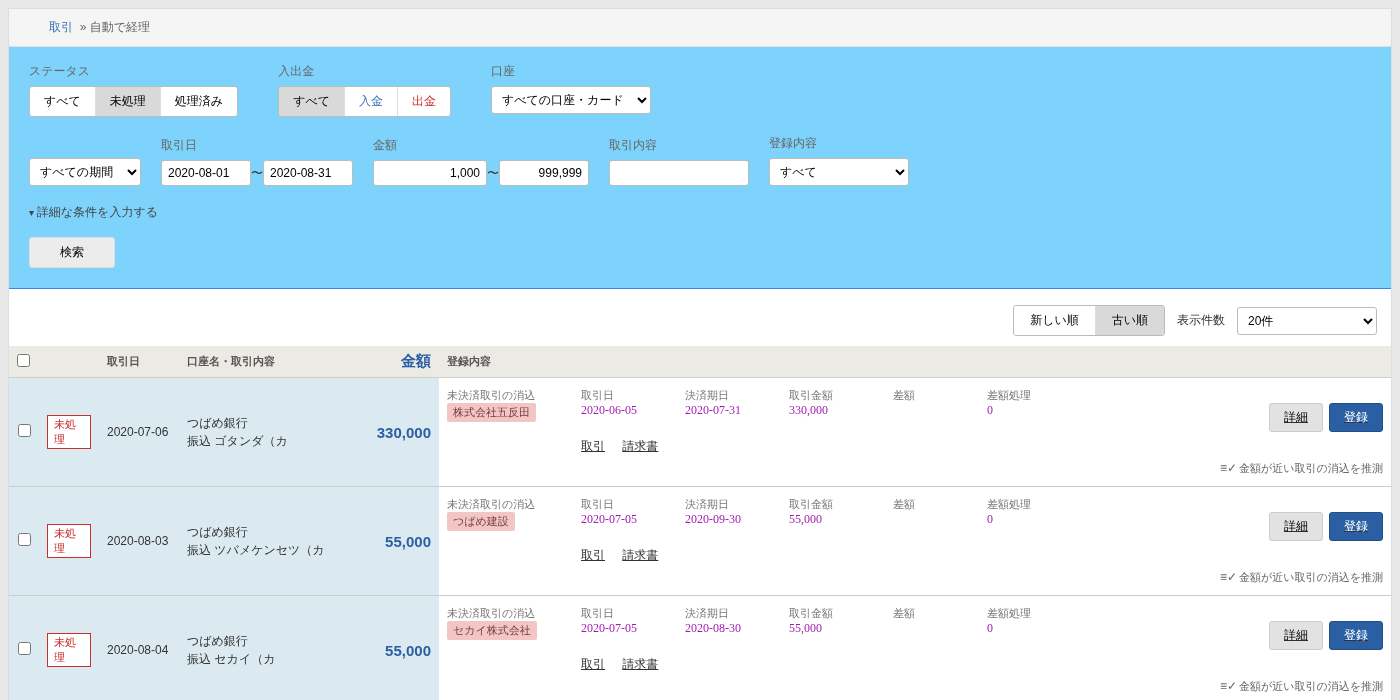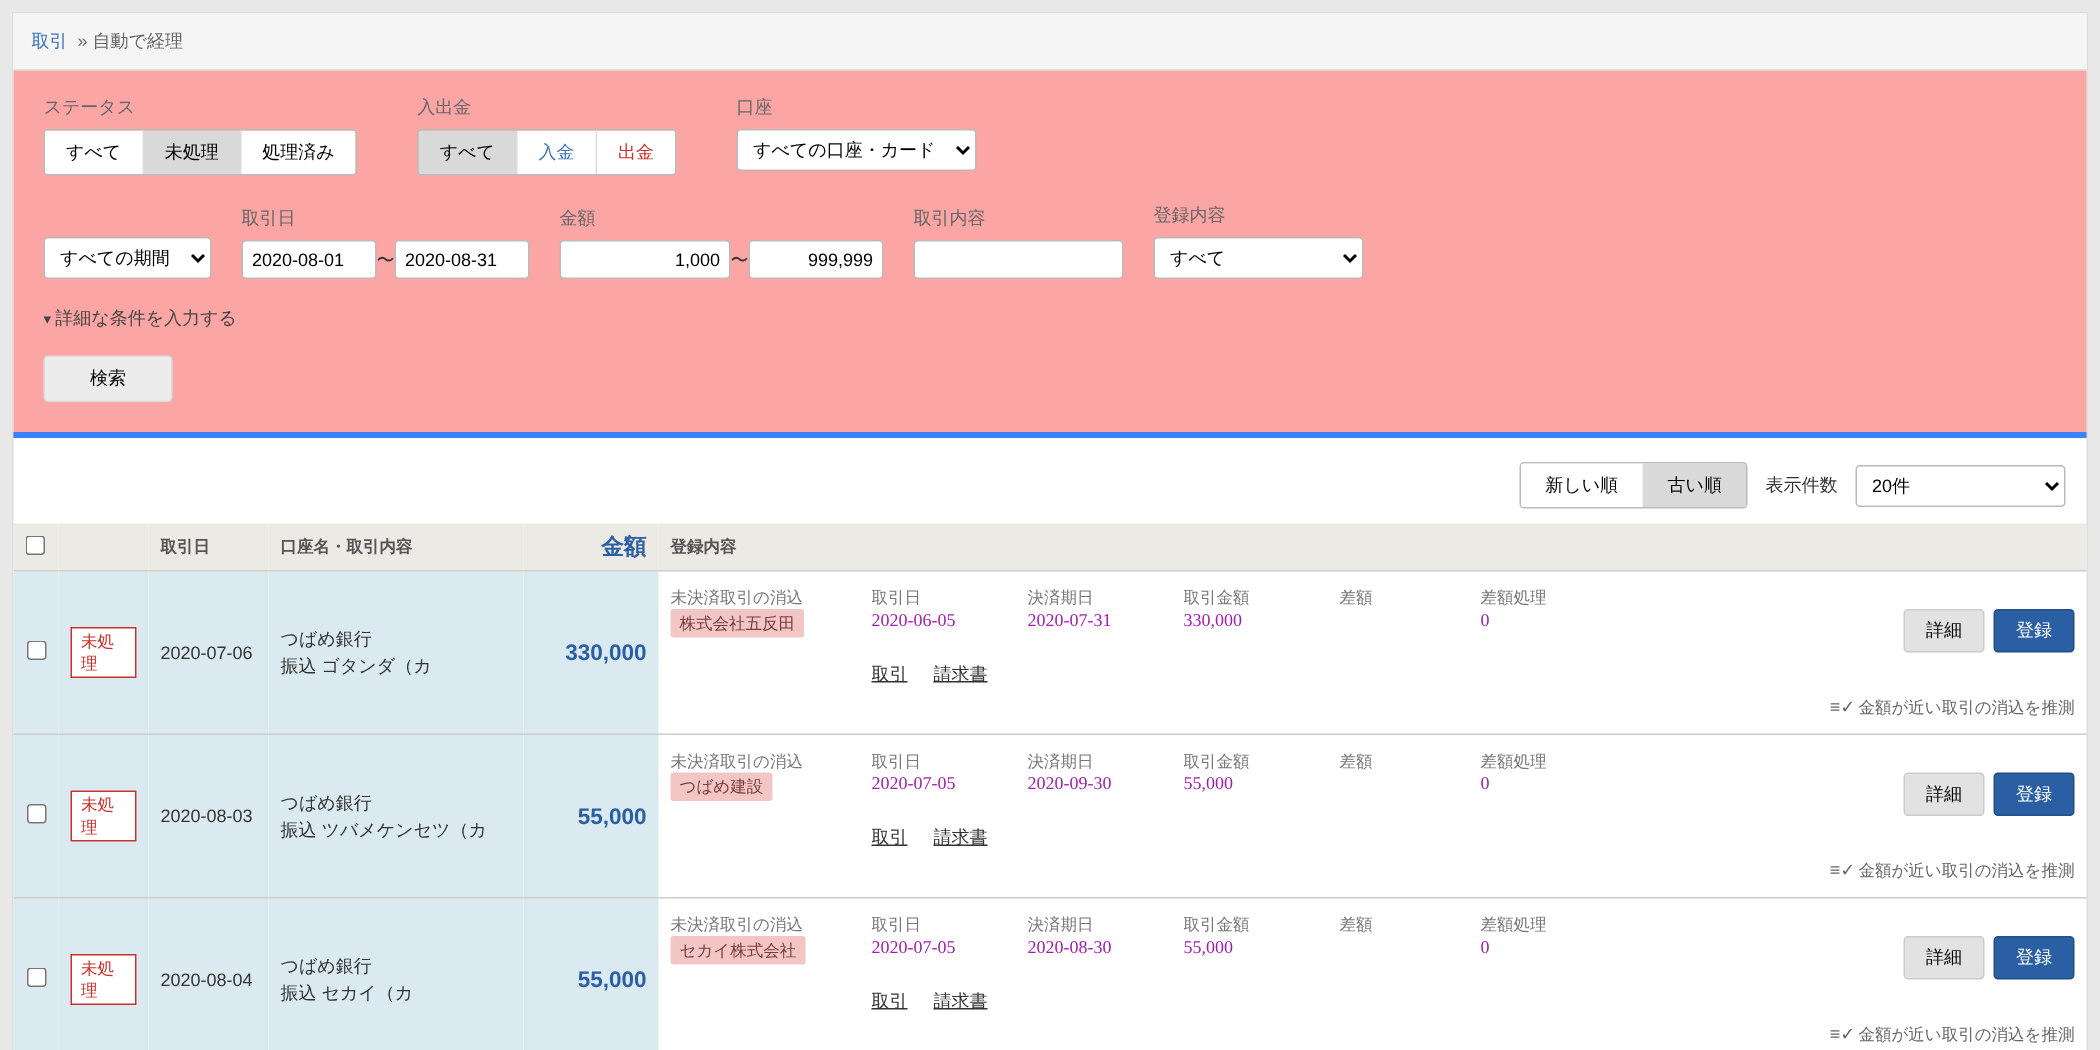--- a/index.html
+++ b/index.html
@@ -2,27 +2,27 @@
 <html><head>
 <meta charset="utf-8">
 <style>
 * { box-sizing: border-box; margin: 0; padding: 0; }
 body { font-family: "Hiragino Kaku Gothic Pro", "Meiryo", sans-serif; font-size: 12px; background: #e8e8e8; color: #333; }
 .wrap { background: #fff; margin: 8px; border: 1px solid #ddd; }
 
 
 .crumb-bar { display: flex; justify-content: space-between; align-items: center; padding: 10px 12px; background: #f5f5f5; border-bottom: 1px solid #e0e0e0; }
 .crumb-left a { color: #3a74b8; text-decoration: none; }
-.crumb-left { color: #666; }
+.crumb-left { color: #666; margin-left: 28px; }
 .crumb-right { display: flex; align-items: center; gap: 8px; }
 .link-plain { color: #3a74b8; text-decoration: none; }
 .btn-outline { background: #fff; border: 1px solid #aaa; padding: 4px 10px; border-radius: 3px; cursor: pointer; font-size: 12px; }
 
 
-.filters { padding: 16px 20px 20px; background: #fca5a5; border-bottom: 4px solid #3b82f6; }
+.filters { padding: 16px 20px 20px; background: #7dd3fc; border-bottom: 1px solid #3b82f6; }
 .frow1 { display: flex; gap: 40px; margin-bottom: 18px; }
 .fgroup label.head { color: #666; font-size: 12px; display: block; margin-bottom: 6px; }
 .seg { display: inline-flex; border: 1px solid #bbb; border-radius: 3px; overflow: hidden; }
 .seg button { border: none; background: #fff; padding: 6px 14px; font-size: 12px; cursor: pointer; border-right: 1px solid #ddd; }
 .seg button:last-child { border-right: none; }
 .seg button.on { background: #d9d9d9; }
 .seg button.blue { color: #3a74b8; }
 .seg button.red { color: #c9302c; }
 select, input[type=text] { border: 1px solid #bbb; border-radius: 3px; padding: 5px 6px; font-size: 12px; background: #fff; }
 .frow2 { display: flex; gap: 20px; align-items: flex-end; margin-bottom: 18px; }
@@ -50,21 +50,21 @@
 
 .regcell { padding: 10px 8px; }
 .reggrid { display: grid; grid-template-columns: 120px 90px 90px 90px 80px 80px 1fr 60px 60px; gap: 0 14px; align-items: start; }
 .rlabel { color: #777; font-size: 11px; }
 .rval { color: #a21caf; font-size: 12px; font-family: Liberation Serif, serif; }
 .tag { display: inline-block; background: #f3c6c6; color: #7a3b3b; padding: 2px 6px; font-size: 11px; border-radius: 2px; }
 .sublinks { grid-column: 2 / span 2; margin-top: 6px; }
 .sublinks a { color: #333; text-decoration: underline; margin-right: 14px; font-size: 12px; }
 .hint { color: #666; font-size: 11px; text-align: right; margin-top: 6px; }
 .hinticon { font-size: 12px; margin-right: 2px; }
-.btns { display: flex; gap: 6px; justify-content: flex-end; }
+.btns { display: flex; gap: 6px; justify-content: flex-end; text-decoration: underline; }
 .btn-det { background: #e2e2e2; border: 1px solid #ccc; padding: 5px 14px; border-radius: 3px; font-size: 12px; cursor: pointer; }
 .btn-reg { background: #2b5fa3; color: #fff; border: 1px solid #234e86; padding: 5px 14px; border-radius: 3px; font-size: 12px; cursor: pointer; }
 input[type=checkbox]{cursor:pointer;}
 </style>
 </head>
 <body>
 
 <div class="wrap">
 
   <div class="crumb-bar">

